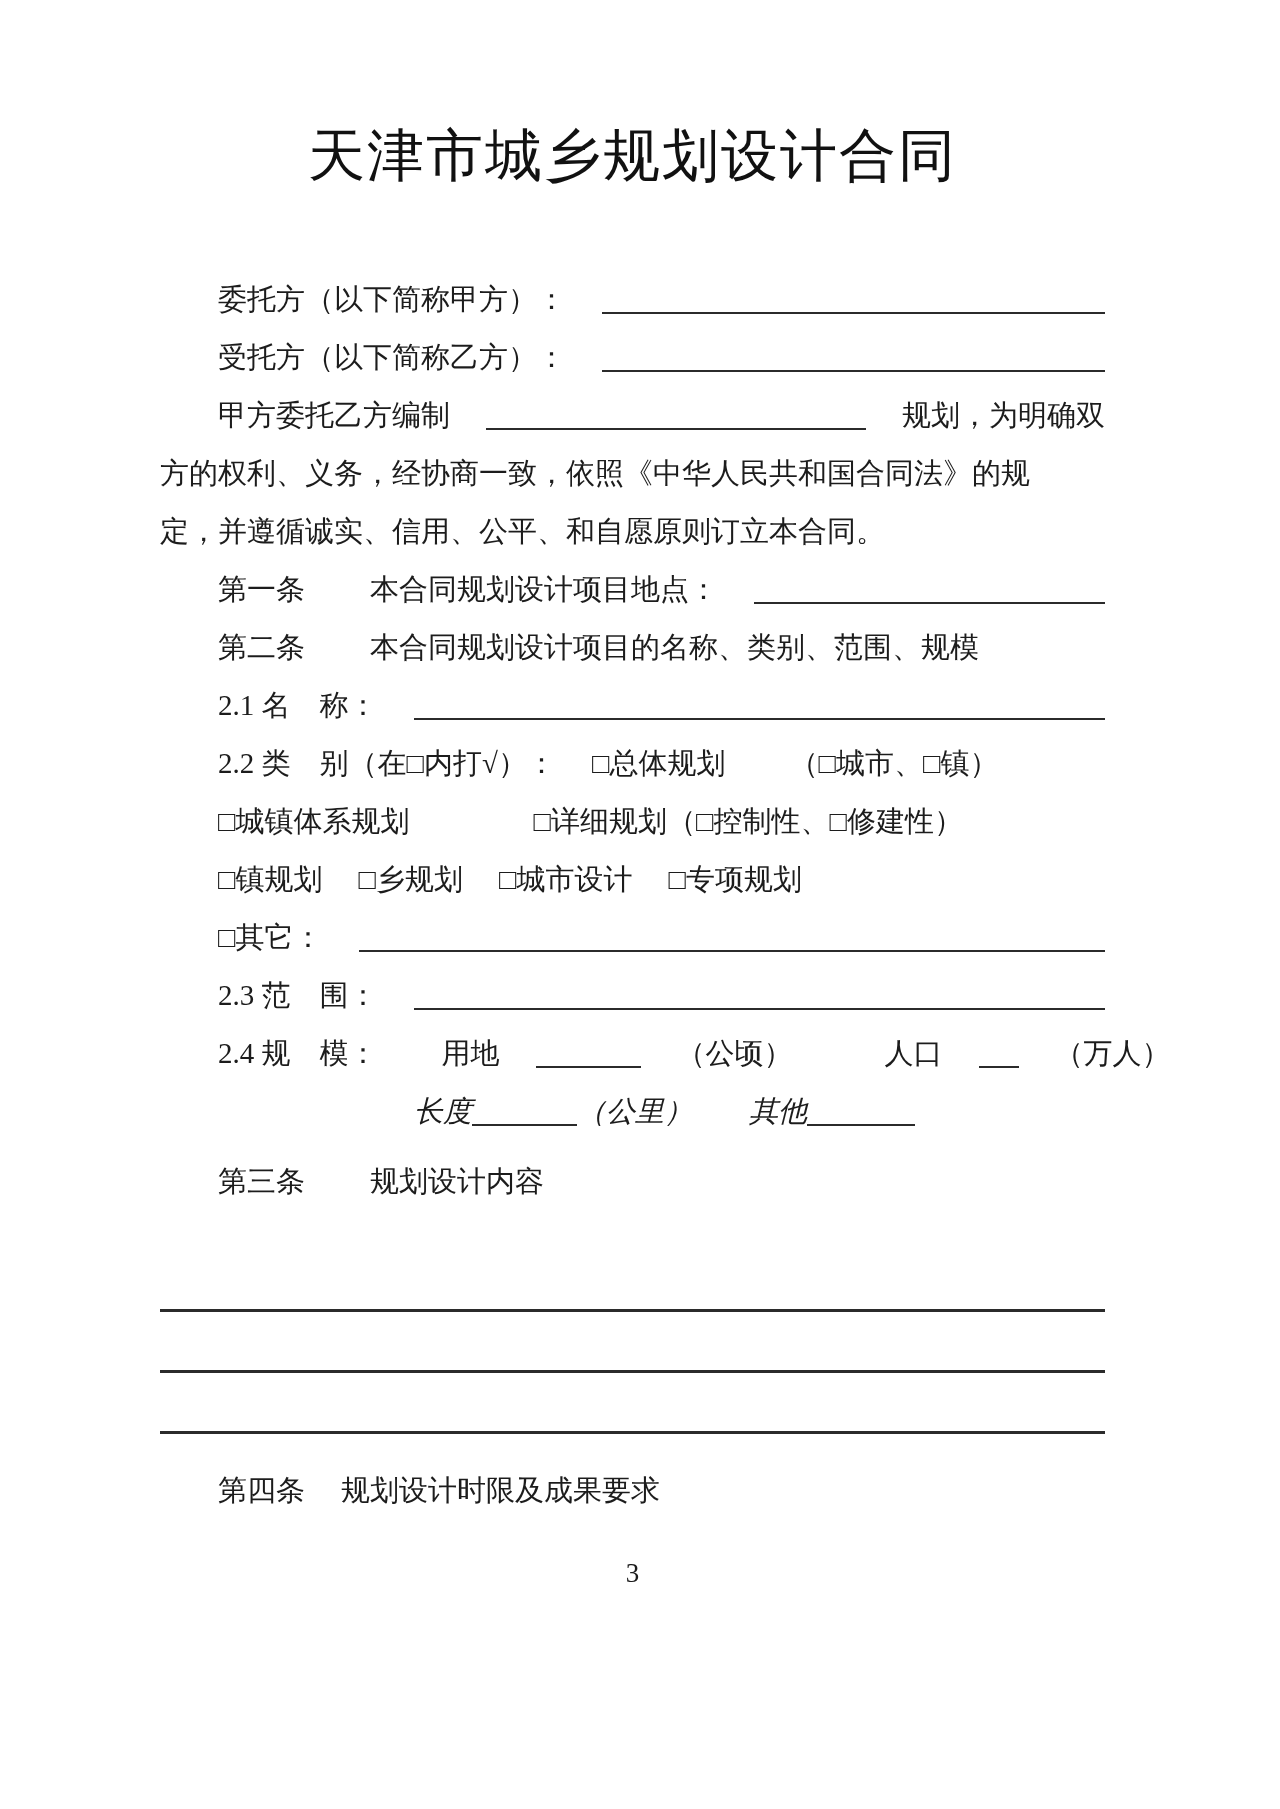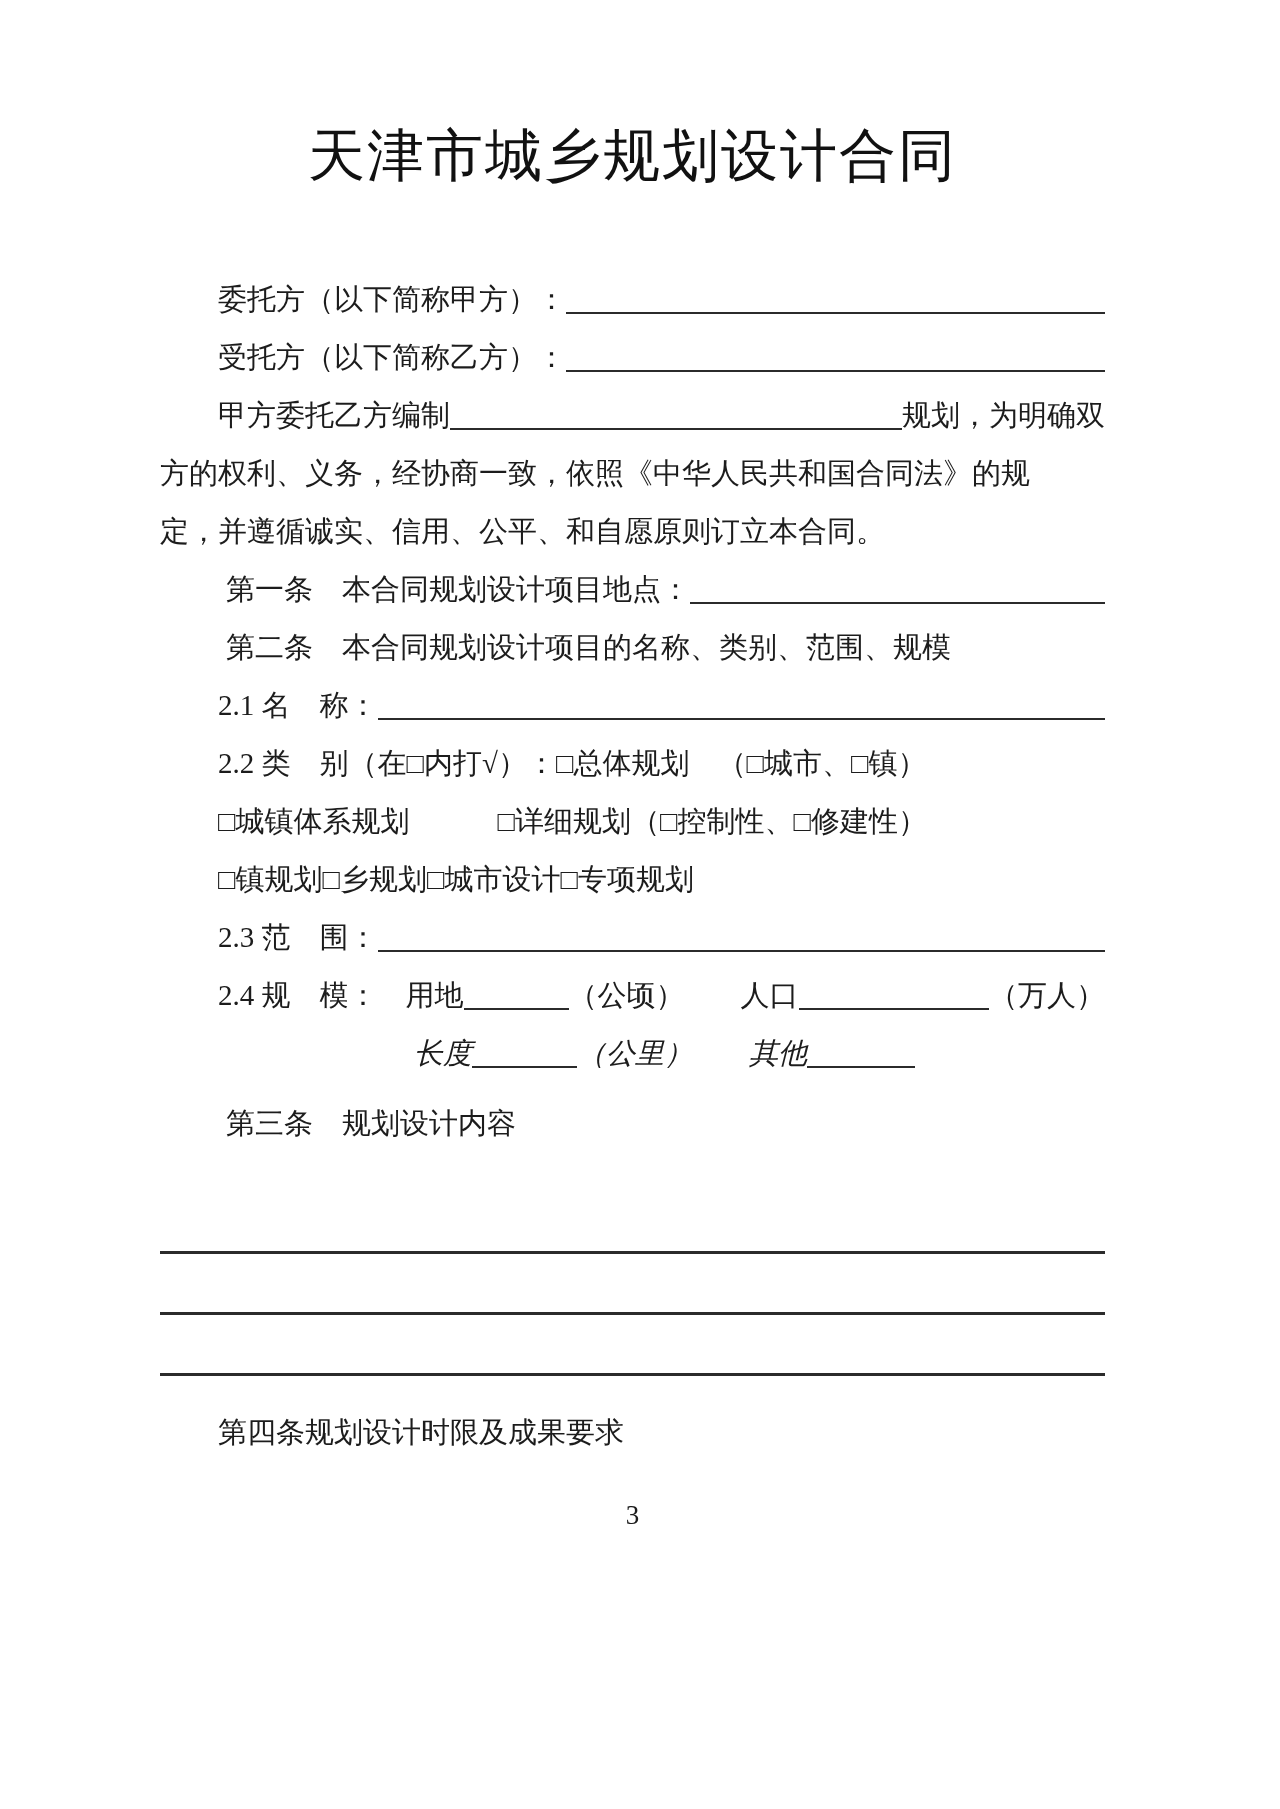--- a/index.html
+++ b/index.html
@@ -24,22 +24,22 @@
     color:#111;
   }
   .form{margin-top:72px;font-size:29px;}
   .line{
     display:flex;
     align-items:flex-end;
     height:58px;
     white-space:pre;
   }
   .line > span{line-height:44px;}
-  .indent{padding-left:58px;}
-  .gap1{margin-right:29px;margin-left:8px;}
+  .indent{padding-left:58px;gap:36px;}
+  .gap1{margin-right:29px;}
   .gaphalf{}
   .ml28{margin-left:28px;}
   .ml56{margin-left:56px;}
   .ml88{margin-left:88px;}
   .blank{
     flex:1 1 auto;
     min-width:40px;
     border-bottom:2px solid #2b2b2b;
     margin-bottom:7px;
     align-self:flex-end;
@@ -122,20 +122,24 @@
       <span class="ml88">□详细规划（□控制性、□修建性）</span>
     </div>
 
     <div class="line indent spread">
       <span>□镇规划</span>
       <span>□乡规划</span>
       <span>□城市设计</span>
       <span>□专项规划</span>
     </div>
 
+    <div class="line indent">
+      <span>□其它：</span>
+      <span class="blank"></span>
+    </div>
 
     <div class="line indent">
       <span>2.3 范　围：</span>
       <span class="blank"></span>
     </div>
 
     <div class="line indent">
       <span>2.4 规　模：</span>
       <span class="ml28">用地</span>
       <span class="blank fixed"></span>

